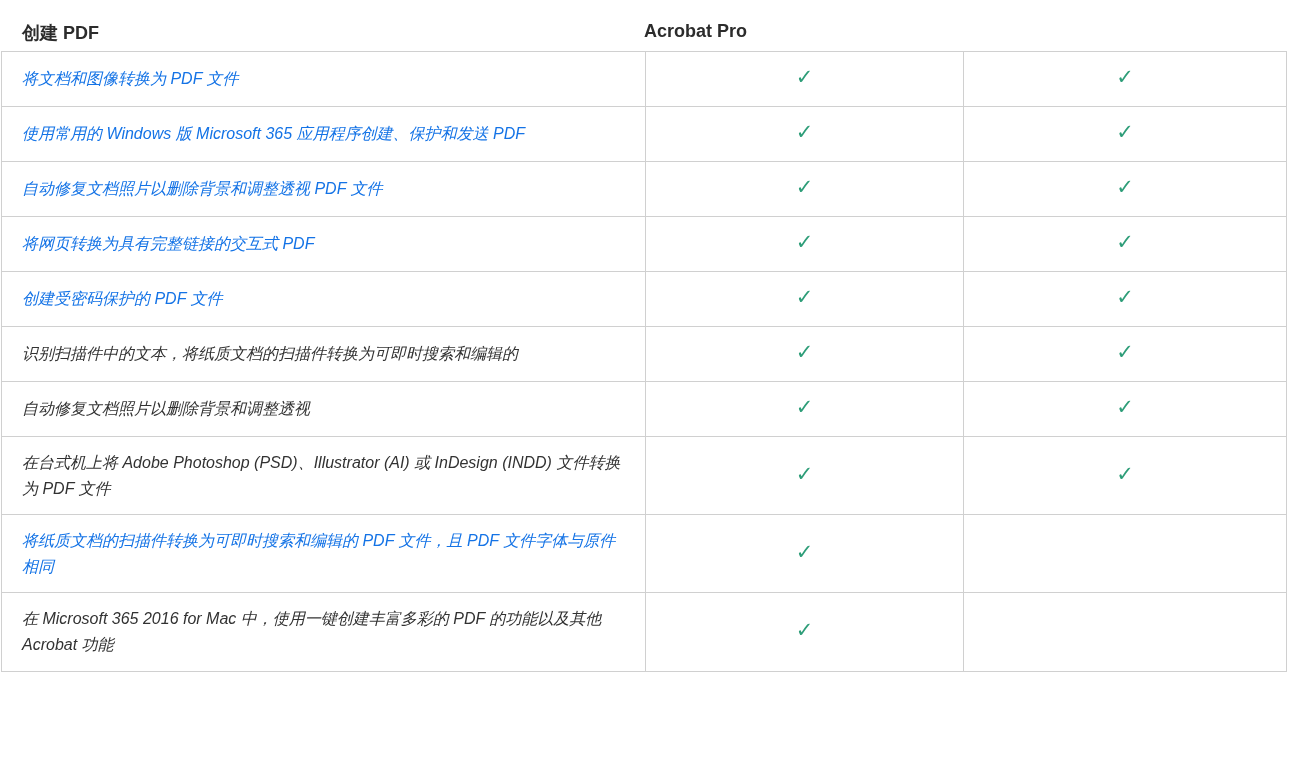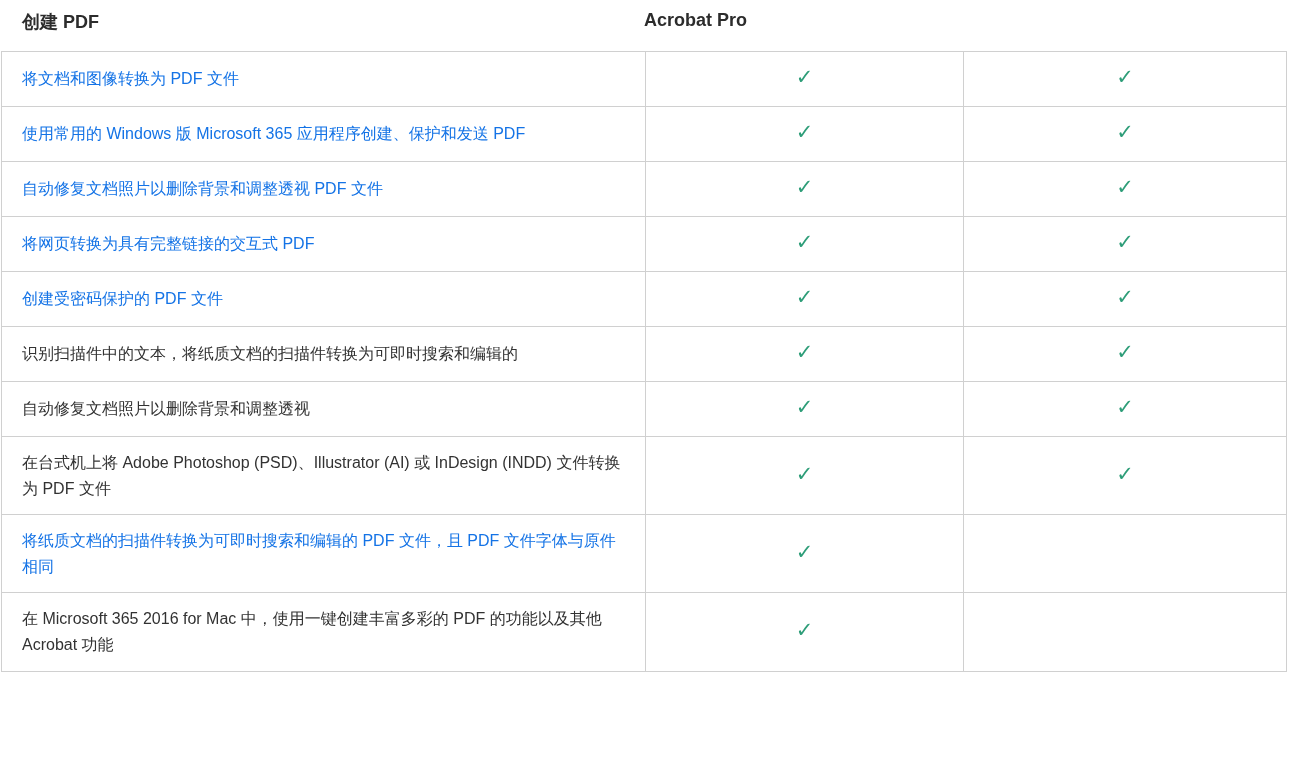--- a/index.html
+++ b/index.html
@@ -20,21 +20,21 @@
   }
   .wrap { width: 1287px; }
 
   
   .header-row {
     display: grid;
     grid-template-columns: 644px 318px 323px;
     height: 51px;
     box-sizing: border-box;
     align-items: flex-start;
-    padding-top: 10px;
+    padding-top: 21px;
   }
   .h-title {
     padding-left: 22px;
     font-size: 18px;
     font-weight: bold;
     color: var(--heading);
   }
   .h-col {
     text-align: left;
     font-size: 18px;
@@ -54,20 +54,21 @@
   table.cmp col.c3 { width: 323px; }
   table.cmp td {
     border: 1px solid var(--border);
     box-sizing: border-box;
     height: 55px;
     padding: 13px 20px;
     vertical-align: middle;
     font-size: 16px;
     line-height: 1.6;
     color: var(--body-text);
+    font-style: italic;
   }
   td.feature-cell { padding-left: 21px; text-align: left; }
   td.check-cell { text-align: center; padding: 13px 4px; }
   .feature-label.link { color: var(--link); cursor: pointer; }
   .check {
     color: var(--check);
     font-size: 21px;
     line-height: 1;
     display: inline-block;
   }

